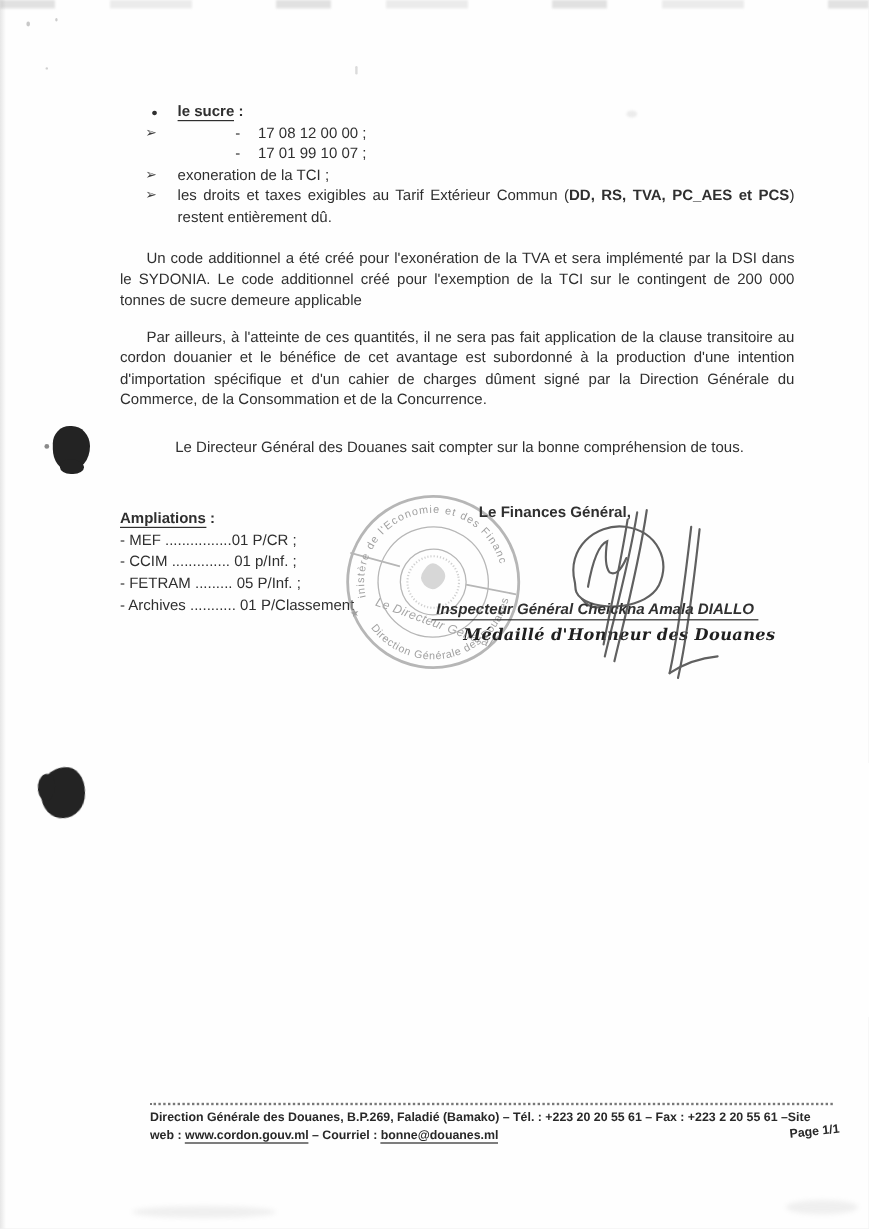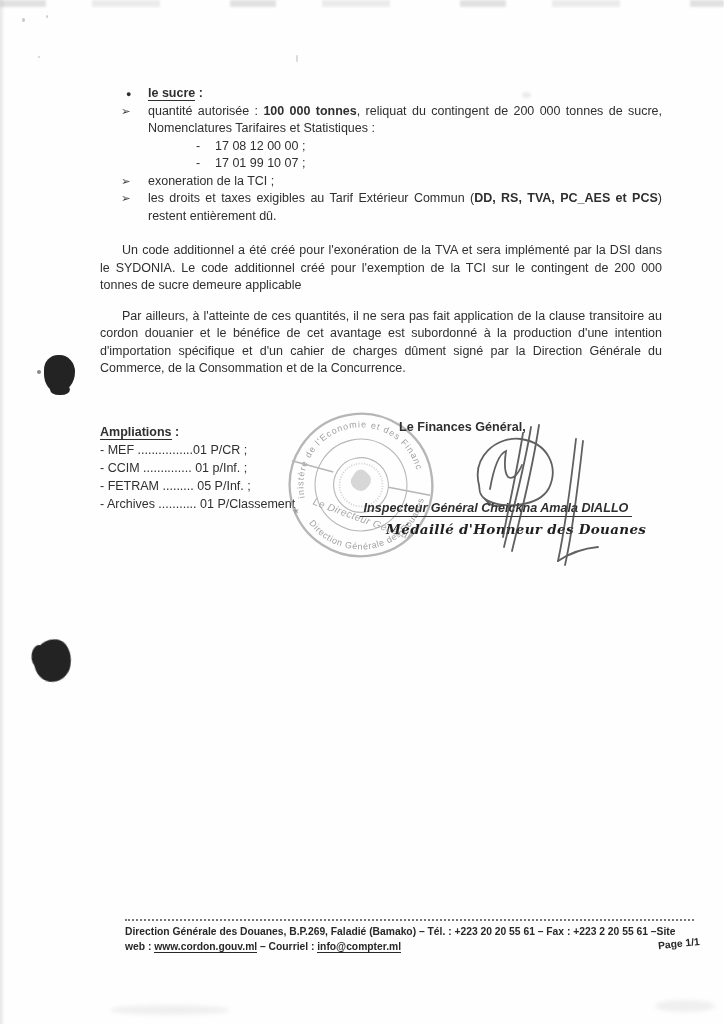--- a/index.html
+++ b/index.html
@@ -90,21 +90,20 @@
 
   <div class="content">
 
     <div class="li">
       <span class="marker dot">●</span>
       <span class="b u">le sucre</span><span class="b"> :</span>
     </div>
 
     <div class="li">
       <span class="marker arrow">➢</span>
-      <div class="just"><span>quantité autorisée : </span><span class="b">100 000 tonnes</span><span>, reliquat du contingent de 200 000 tonnes de sucre, Nomenclatures Tarifaires et Statistiques :</span></div>
       <div class="codes">
         <div class="code-row">
           <span class="code-dash">-</span>
           <span>17 08 12 00 00 ;</span>
         </div>
         <div class="code-row">
           <span class="code-dash">-</span>
           <span>17 01 99 10 07 ;</span>
         </div>
       </div>
@@ -115,20 +114,21 @@
       <span>exoneration de la TCI ;</span>
     </div>
 
     <div class="li">
       <span class="marker arrow">➢</span>
       <div class="just"><span>les droits et taxes exigibles au Tarif Extérieur Commun (</span><span class="b">DD, RS, TVA, PC_AES et PCS</span><span>) restent entièrement dû.</span></div>
     </div>
 
     <p class="p1">Un code additionnel a été créé pour l'exonération de la TVA et sera implémenté par la DSI dans le SYDONIA. Le code additionnel créé pour l'exemption de la TCI sur le contingent de 200 000 tonnes de sucre demeure applicable</p>
     <p class="p2">Par ailleurs, à l'atteinte de ces quantités, il ne sera pas fait application de la clause transitoire au cordon douanier et le bénéfice de cet avantage est subordonné à la production d'une intention d'importation spécifique et d'un cahier de charges dûment signé par la Direction Générale du Commerce, de la Consommation et de la Concurrence.</p>
+    <p class="p3">Le Directeur Général des Douanes sait compter sur la bonne compréhension de tous.</p>
   </div>
 
   <div class="ampliations">
     <div class="amp-title"><span class="u">Ampliations</span><span> :</span></div>
     <div>- MEF ................01 P/CR ;</div>
     <div>- CCIM .............. 01 p/Inf. ;</div>
     <div>- FETRAM ......... 05 P/Inf. ;</div>
     <div>- Archives ........... 01 P/Classement</div>
   </div>
 
@@ -164,17 +164,17 @@
       <path d="M 71,20 C 65,58 57,92 51,124"></path>
       <path d="M 124,26 C 118,78 112,120 106,148"></path>
       <path d="M 131,28 C 125,82 119,126 113,152"></path>
       <path d="M 106,148 Q 124,136 146,134"></path>
       <path d="M 33,86 Q 40,96 52,92"></path>
     </g>
   </svg>
 
   <div class="footer">
     <div>Direction Générale des Douanes, B.P.269, Faladié (Bamako) – Tél. : +223 20 20 55 61 – Fax : +223 2 20 55 61 –Site</div>
-    <div><span>web : </span><span class="lnk">www.cordon.gouv.ml</span><span> – Courriel : </span><span class="lnk">info@compter.ml</span></div>
+    <div><span>web : </span><span class="lnk">www.cordon.gouv.ml</span><span> – Courriel : </span><span class="lnk">bonne@douanes.ml</span></div>
     <div class="page-num">Page 1/1</div>
   </div>
 
 </div>
 
 </body></html>

